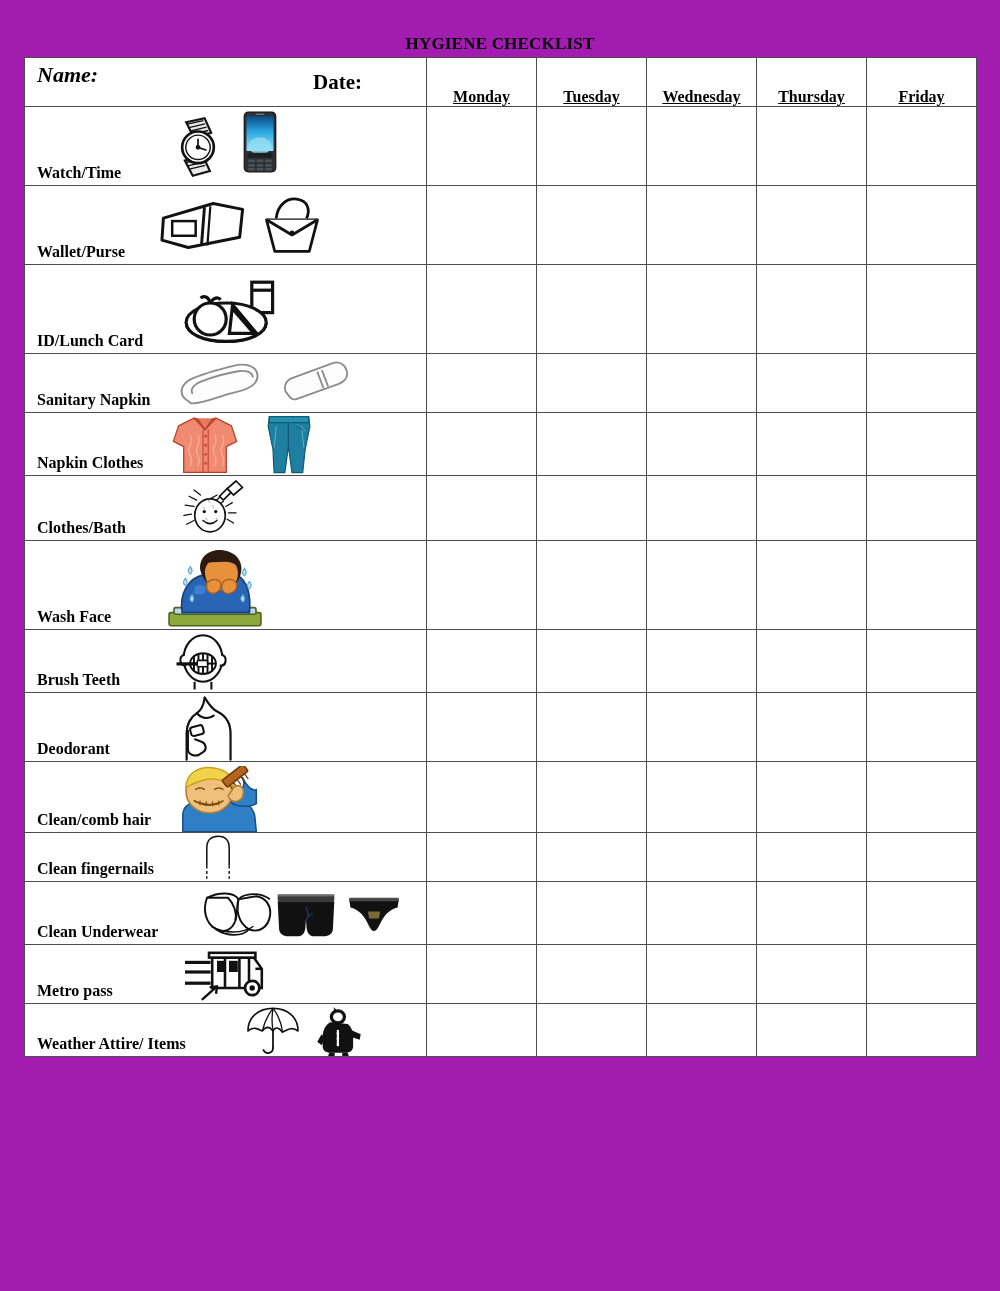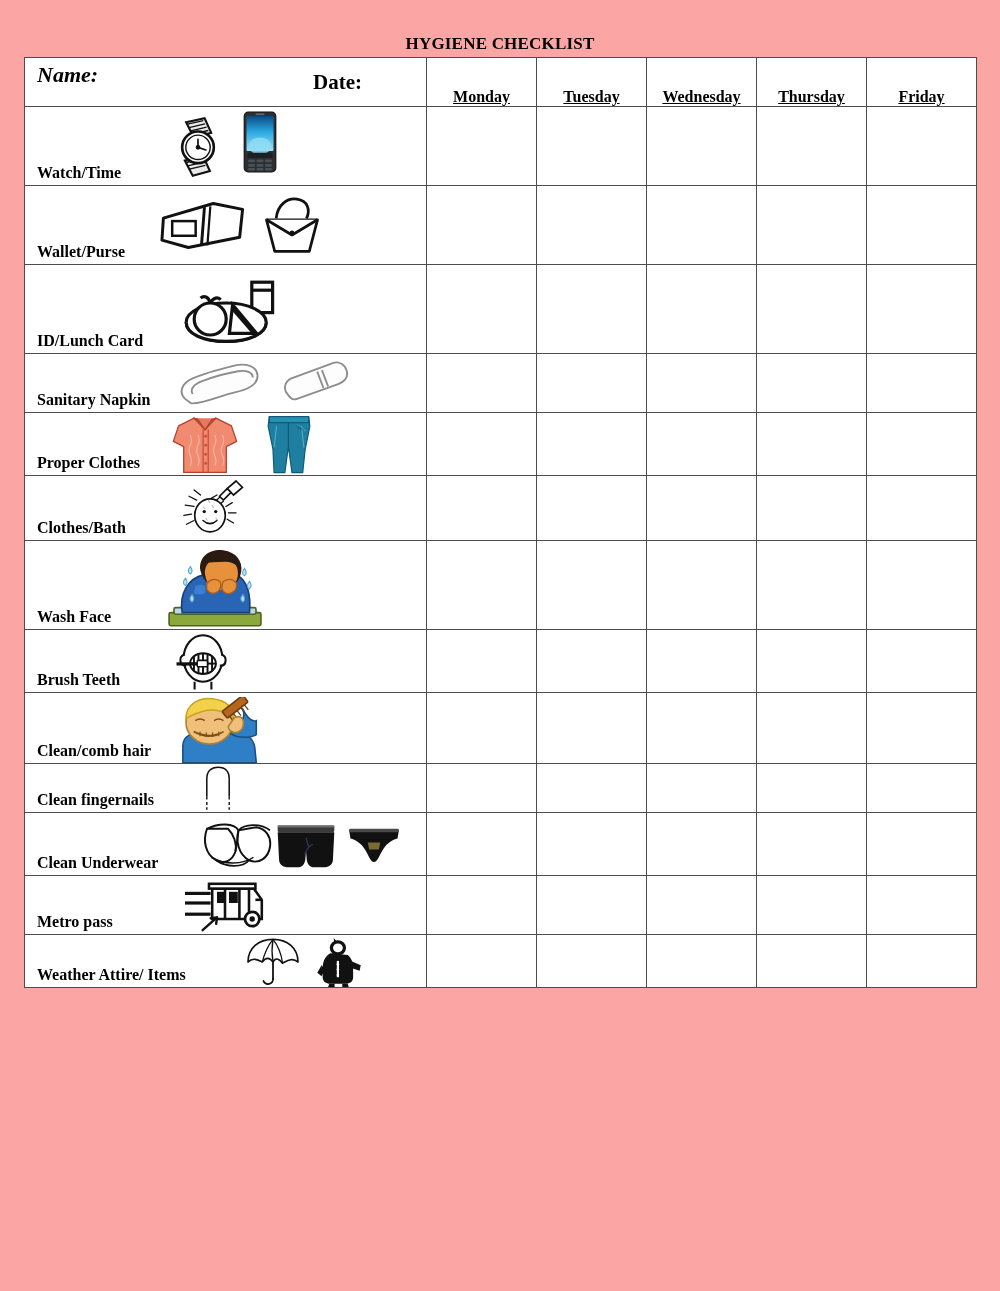--- a/index.html
+++ b/index.html
@@ -12,21 +12,21 @@
     height: 1291px;
     font-family: "Liberation Serif", "DejaVu Serif", serif;
     color: #000000;
     overflow: hidden;
   }
 
   .page {
     position: relative;
     width: 1000px;
     height: 1291px;
-    background: #fca5a5;
+    background: #a21caf;
   }
 
   
   .doc-title {
     position: absolute;
     left: 0;
     top: 34px;
     width: 1000px;
     text-align: center;
     font-size: 17px;
@@ -277,21 +277,21 @@
             </span>
           </td>
           <td class="day-cell"></td>
           <td class="day-cell"></td>
           <td class="day-cell"></td>
           <td class="day-cell"></td>
           <td class="day-cell"></td>
         </tr>
         <tr>
           <td class="row-cell" style="height: 62px;">
-            <span class="row-label">Proper Clothes</span>
+            <span class="row-label">Napkin Clothes</span>
             <span class="ico" style="left: 140px; bottom: 0px; width: 80px; height: 62px;">
               <svg viewBox="0 0 110 96" xmlns="http://www.w3.org/2000/svg" width="80" height="62" style="display: block;">
     <g stroke="#b5412c" stroke-width="2" stroke-linejoin="round">
       <path d="M38 8 L55 18 L72 8 L96 20 L104 44 L88 52 L88 92 L22 92 L22 52 L6 44 L14 20 Z" fill="#f08a70"></path>
       <path d="M38 8 L55 26 L72 8" fill="#e8毛" fill-opacity="0"></path>
       <path d="M38 8 L44 10 L55 26 L66 10 L72 8" fill="#e8795f"></path>
       <path d="M52 26 L52 92 M60 26 L60 92" stroke="#c8503a" fill="none"></path>
     </g>
     <g fill="#c8503a">
       <circle cx="56" cy="36" r="2.2"></circle>
@@ -414,20 +414,44 @@
       <path d="M71 38 q8 2 7 10 q-1 8 -9 7"></path>
       <path d="M30 80 L30 92 M56 80 L56 92"></path>
     </g>
     <g stroke="#111" stroke-width="3" fill="#fff">
       <ellipse cx="43" cy="52" rx="20" ry="16"></ellipse>
       <path d="M23 52 L63 52"></path>
       <path d="M29 40 L29 64 M36 38 L36 66 M43 37 L43 67 M50 38 L50 66 M57 40 L57 64"></path>
     </g>
     <rect x="2" y="50" width="34" height="5" fill="#111"></rect>
     <rect x="34" y="47" width="16" height="10" rx="2" fill="#fff" stroke="#111" stroke-width="2.4"></rect>
+  </svg>
+            </span>
+          </td>
+          <td class="day-cell"></td>
+          <td class="day-cell"></td>
+          <td class="day-cell"></td>
+          <td class="day-cell"></td>
+          <td class="day-cell"></td>
+        </tr>
+        <tr>
+          <td class="row-cell" style="height: 68px;">
+            <span class="row-label">Deodorant</span>
+            <span class="ico" style="left: 150px; bottom: 0px; width: 62px; height: 66px;">
+              <svg viewBox="0 0 96 102" xmlns="http://www.w3.org/2000/svg" width="62" height="66" style="display: block;">
+    <g stroke="#111" stroke-width="3.4" fill="#fff" stroke-linecap="round" stroke-linejoin="round">
+      <path d="M46 4 C52 14 58 22 66 26 C78 32 86 44 86 60 L86 100"></path>
+      <path d="M46 4 C44 18 40 24 34 28"></path>
+      <path d="M34 28 C24 34 18 46 18 58 L18 100"></path>
+      <path d="M34 28 C40 36 52 38 60 32"></path>
+    </g>
+    <g stroke="#111" stroke-width="3.2" fill="#fff" stroke-linejoin="round">
+      <path d="M20 54 L20 84 C20 92 30 96 38 92 L44 88 C50 84 48 74 40 72 L30 68"></path>
+      <rect x="24" y="48" width="20" height="14" rx="4" transform="rotate(-14 34 55)"></rect>
+    </g>
   </svg>
             </span>
           </td>
           <td class="day-cell"></td>
           <td class="day-cell"></td>
           <td class="day-cell"></td>
           <td class="day-cell"></td>
           <td class="day-cell"></td>
         </tr>
         <tr>

